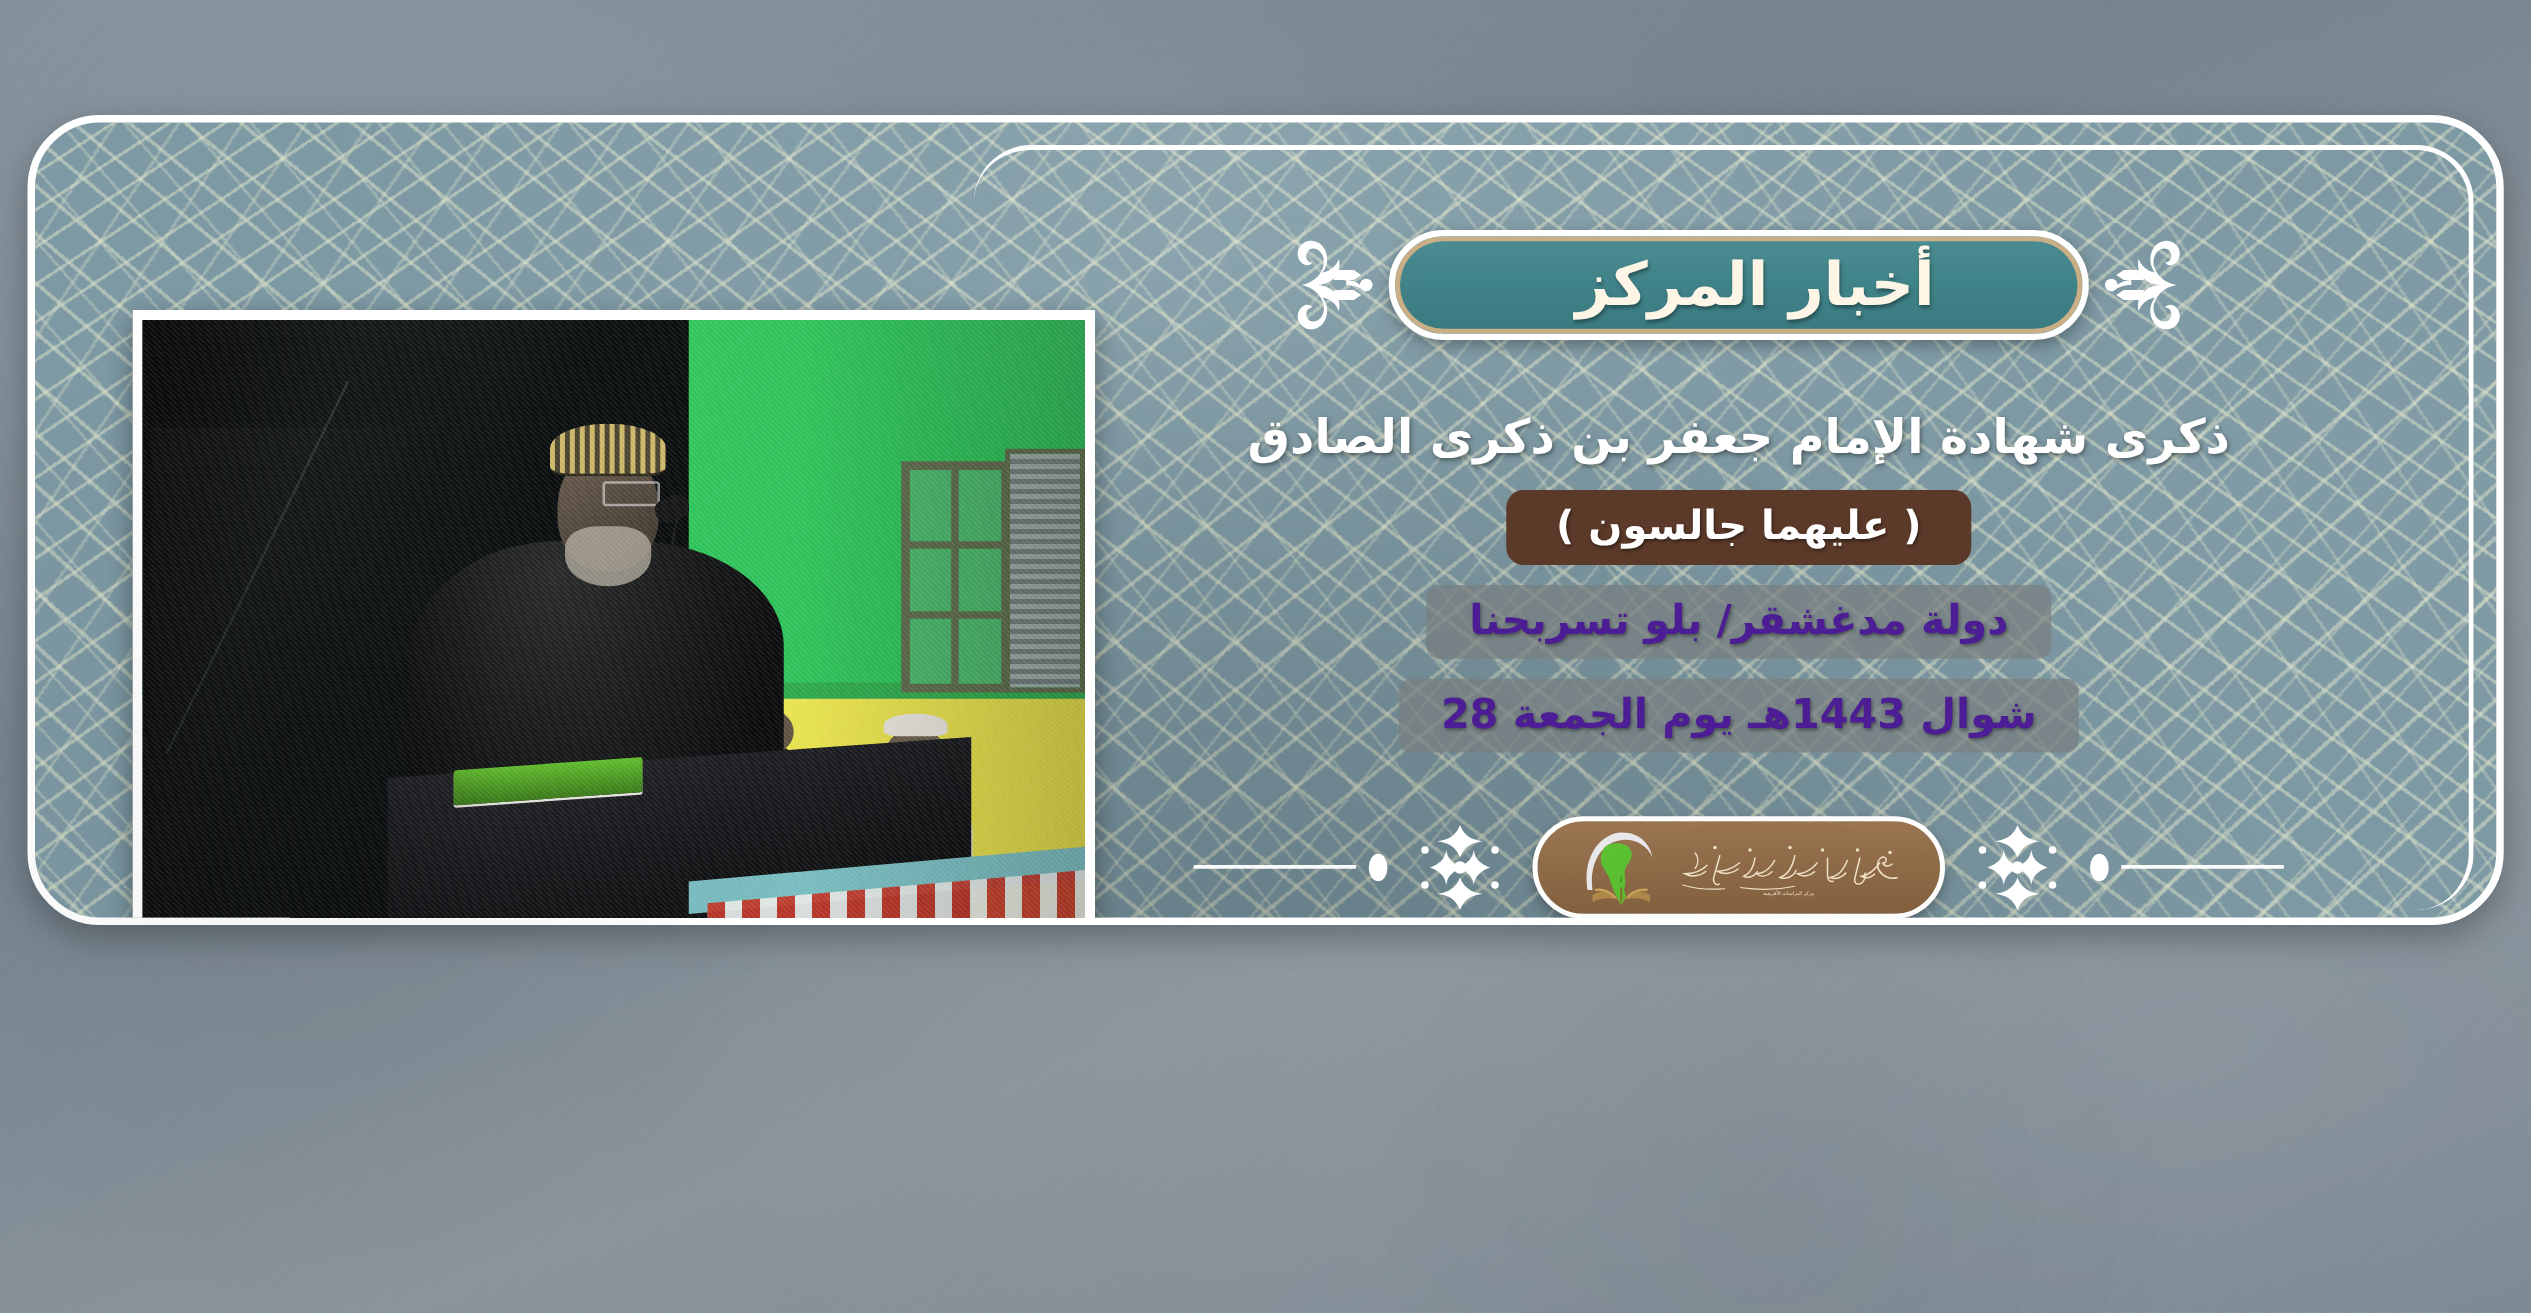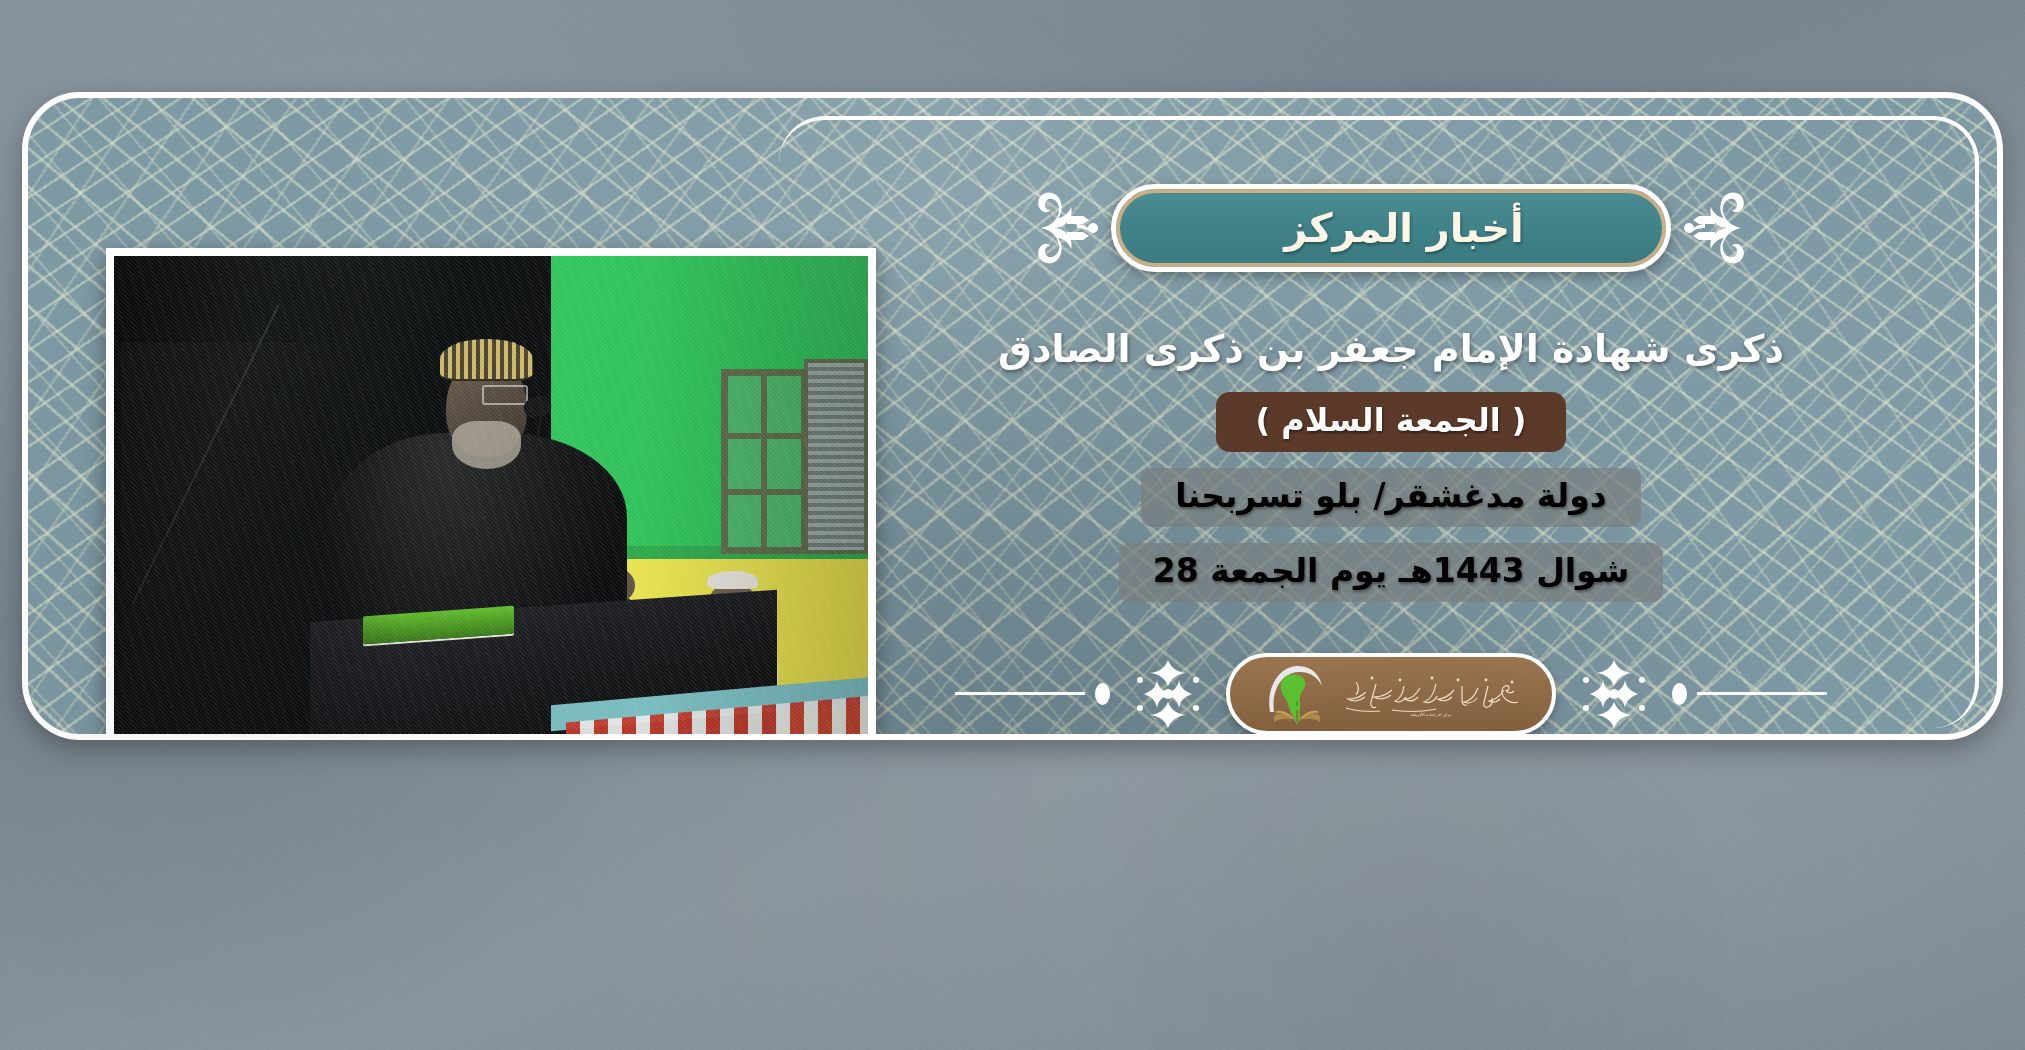--- a/index.html
+++ b/index.html
@@ -164,38 +164,38 @@
   .flourish{width:72px;height:108px;flex:0 0 auto;}
   .title-pill{
     position:relative;min-width:560px;height:88px;border-radius:46px;
     background:linear-gradient(180deg,#4b8d93 0%,#3f8288 50%,#397a80 100%);
     border:5px solid #ffffff;
     box-shadow:0 4px 12px rgba(0,0,0,.30), inset 0 0 0 4px #c9ae86;
     display:flex;align-items:center;justify-content:center;
     padding:0 46px;box-sizing:border-box;
   }
   .title-text{
-    color:#fdf6e6;font-size:40px;font-weight:bold;line-height:1;
+    color:#fdf6e6;font-size:48px;font-weight:bold;line-height:1;
     text-shadow:1px 2px 3px rgba(0,0,0,.35);white-space:nowrap;margin-left:26px;
   }
 
   
   .headline{
     margin-top:44px;color:#ffffff;font-size:38px;font-weight:bold;
     text-align:center;line-height:1.25;white-space:nowrap;
     text-shadow:1px 2px 4px rgba(0,0,0,.45);
   }
   .badge{
     margin-top:18px;display:inline-block;padding:9px 40px 13px;border-radius:14px;
     background:#5c3a2a;color:#ffffff;font-size:32px;font-weight:bold;
     text-shadow:1px 2px 3px rgba(0,0,0,.45);white-space:nowrap;
   }
   .grayline{
     margin-top:16px;display:inline-block;padding:8px 34px 12px;border-radius:10px;
-    background:rgba(120,126,128,.72);color:#000000;font-size:33px;font-weight:bold;
+    background:rgba(120,126,128,.72);color:#4c1d95;font-size:33px;font-weight:bold;
     text-shadow:1px 2px 3px rgba(0,0,0,.40);white-space:nowrap;
   }
 
   
   .logo-band{
     display:flex;align-items:center;justify-content:center;gap:10px;margin-top:44px;width:100%;
   }
   .rule{flex:1 1 auto;height:3px;background:#ffffff;max-width:130px;opacity:.95;}
   .dot{width:15px;height:22px;border-radius:50%;background:#ffffff;flex:0 0 auto;}
   .orn{width:96px;height:96px;flex:0 0 auto;}
@@ -299,21 +299,21 @@
             <path d="M40 50h-16l-6-4 6-4h16z"></path>
             <path d="M40 58h-16l-6 4 6 4h16z"></path>
             <circle cx="14" cy="54" r="5"></circle>
             <path d="M30 54c-6 0-12 2-16 6 3-6 9-10 16-10z"></path>
           </g>
         </svg>
       </div>
 
       <div class="headline">ذكرى شهادة الإمام جعفر بن ذكرى الصادق</div>
 
-      <div class="badge">( الجمعة السلام )</div>
+      <div class="badge">( عليهما جالسون )</div>
 
       <div class="grayline">دولة مدغشقر/ بلو تسربحنا</div>
 
       <div class="grayline">شوال 1443هـ يوم الجمعة 28</div>
 
       <div class="logo-band">
         <div class="rule"></div>
         <div class="dot"></div>
 
         <svg class="orn" viewBox="0 0 96 96">

